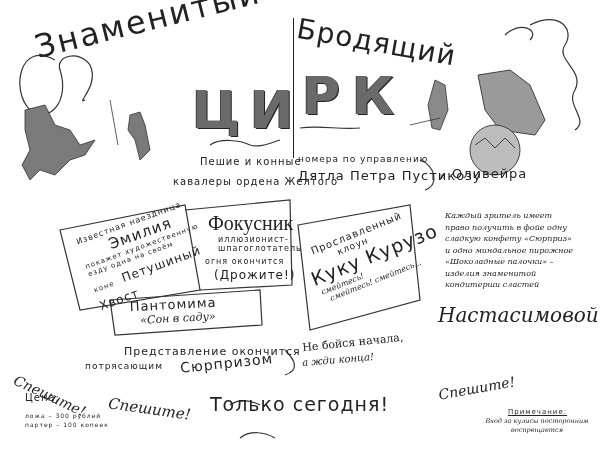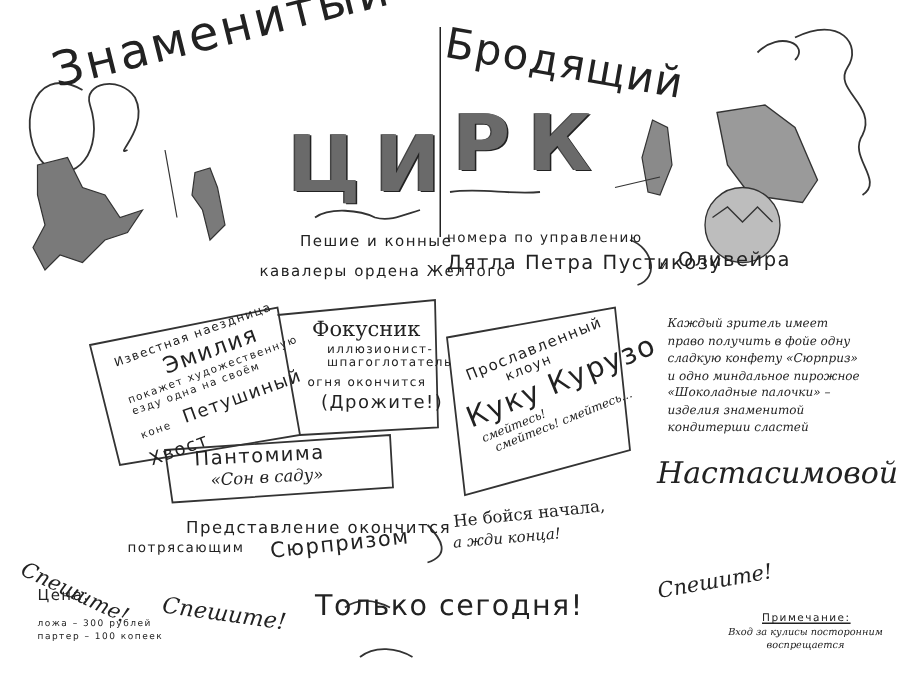--- a/index.html
+++ b/index.html
@@ -81,21 +81,21 @@
 <div class="abs rot" style="left:75px;top:238px;transform:rotate(-20deg);width:130px;">
   <div class="caps" style="font-size:8px;">Известная наездница</div>
   <div class="caps" style="font-size:15px;padding-left:30px;">Эмилия</div>
   <div class="caps" style="font-size:7px;">покажет художественную</div>
   <div class="caps" style="font-size:7px;">езду одна на своём</div>
   <div class="caps" style="font-size:7px;display:inline;">коне</div>
   <div class="caps" style="font-size:12px;display:inline;padding-left:4px;">Петушиный Хвост</div>
 </div>
 
 <div class="abs" style="left:200px;top:212px;width:90px;">
-  <div class="hand" style="font-size:14px;font-style:normal;padding-left:8px;">Фокусник</div>
+  <div class="hand" style="font-size:20px;font-style:normal;padding-left:8px;font-family:Liberation Serif, serif;">Фокусник</div>
   <div class="caps" style="font-size:8px;padding-left:18px;">иллюзионист-</div>
   <div class="caps" style="font-size:8px;padding-left:18px;">шпагоглотатель</div>
   <div class="caps" style="font-size:8px;padding-left:5px;margin-top:4px;">огня окончится</div>
   <div class="caps" style="font-size:12px;padding-left:14px;margin-top:2px;">(Дрожите!)</div>
 </div>
 
 <div class="abs" style="left:130px;top:297px;transform:rotate(-3deg);">
   <div class="caps" style="font-size:13px;">Пантомима</div>
   <div class="hand" style="font-size:11px;padding-left:10px;">«Сон в саду»</div>
 </div>

